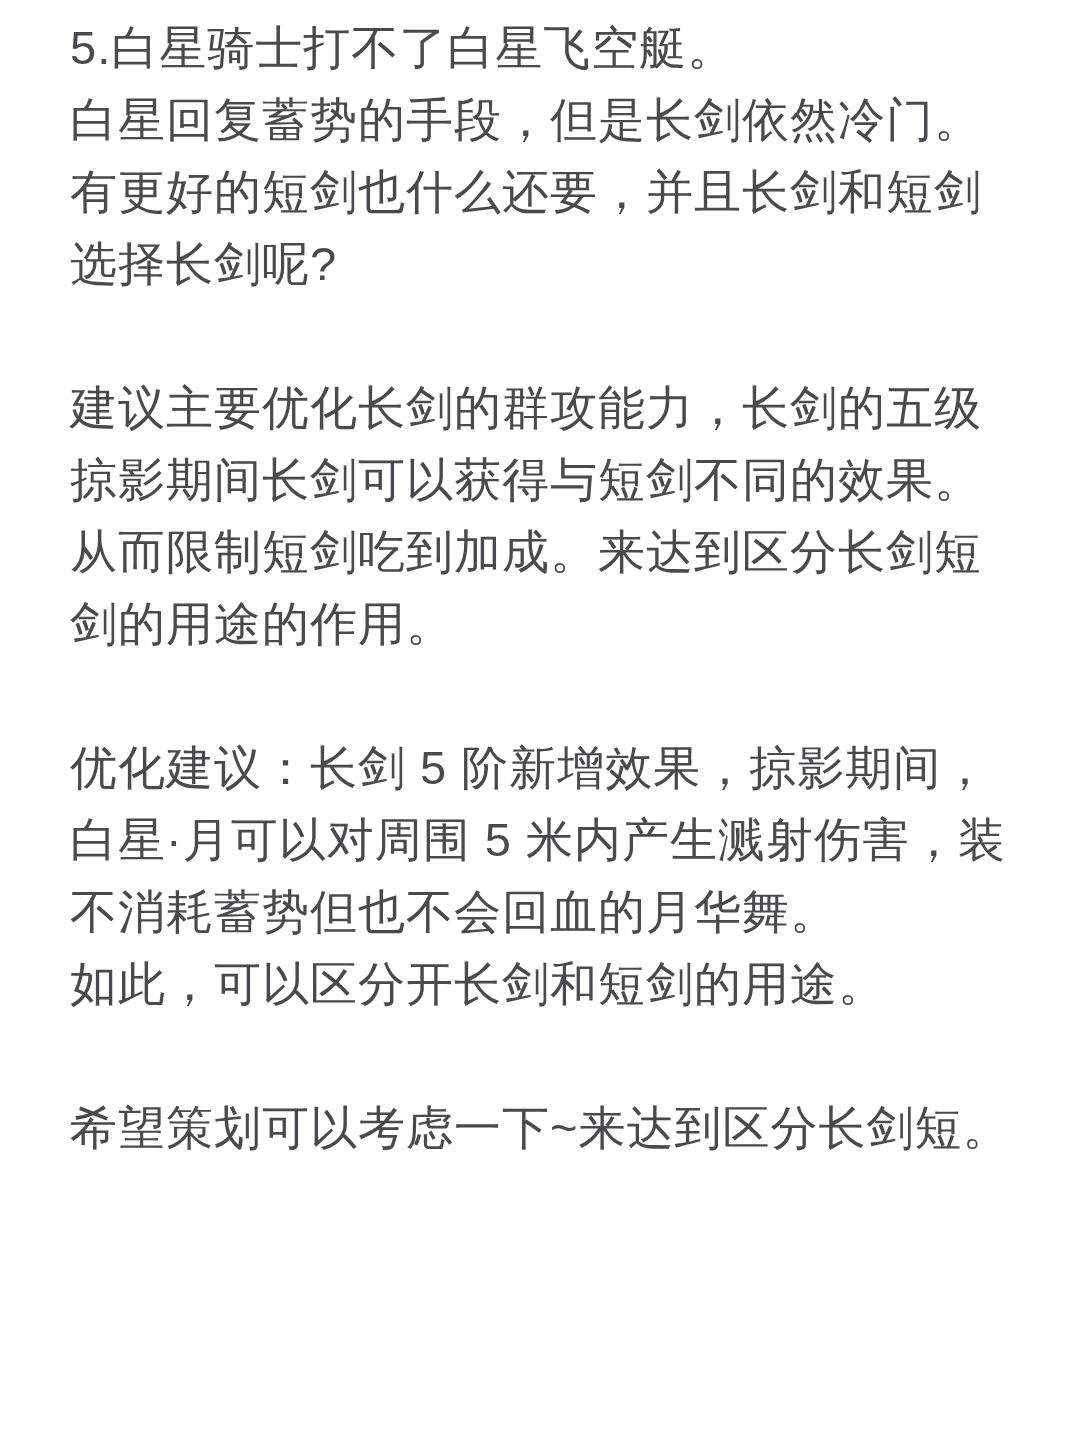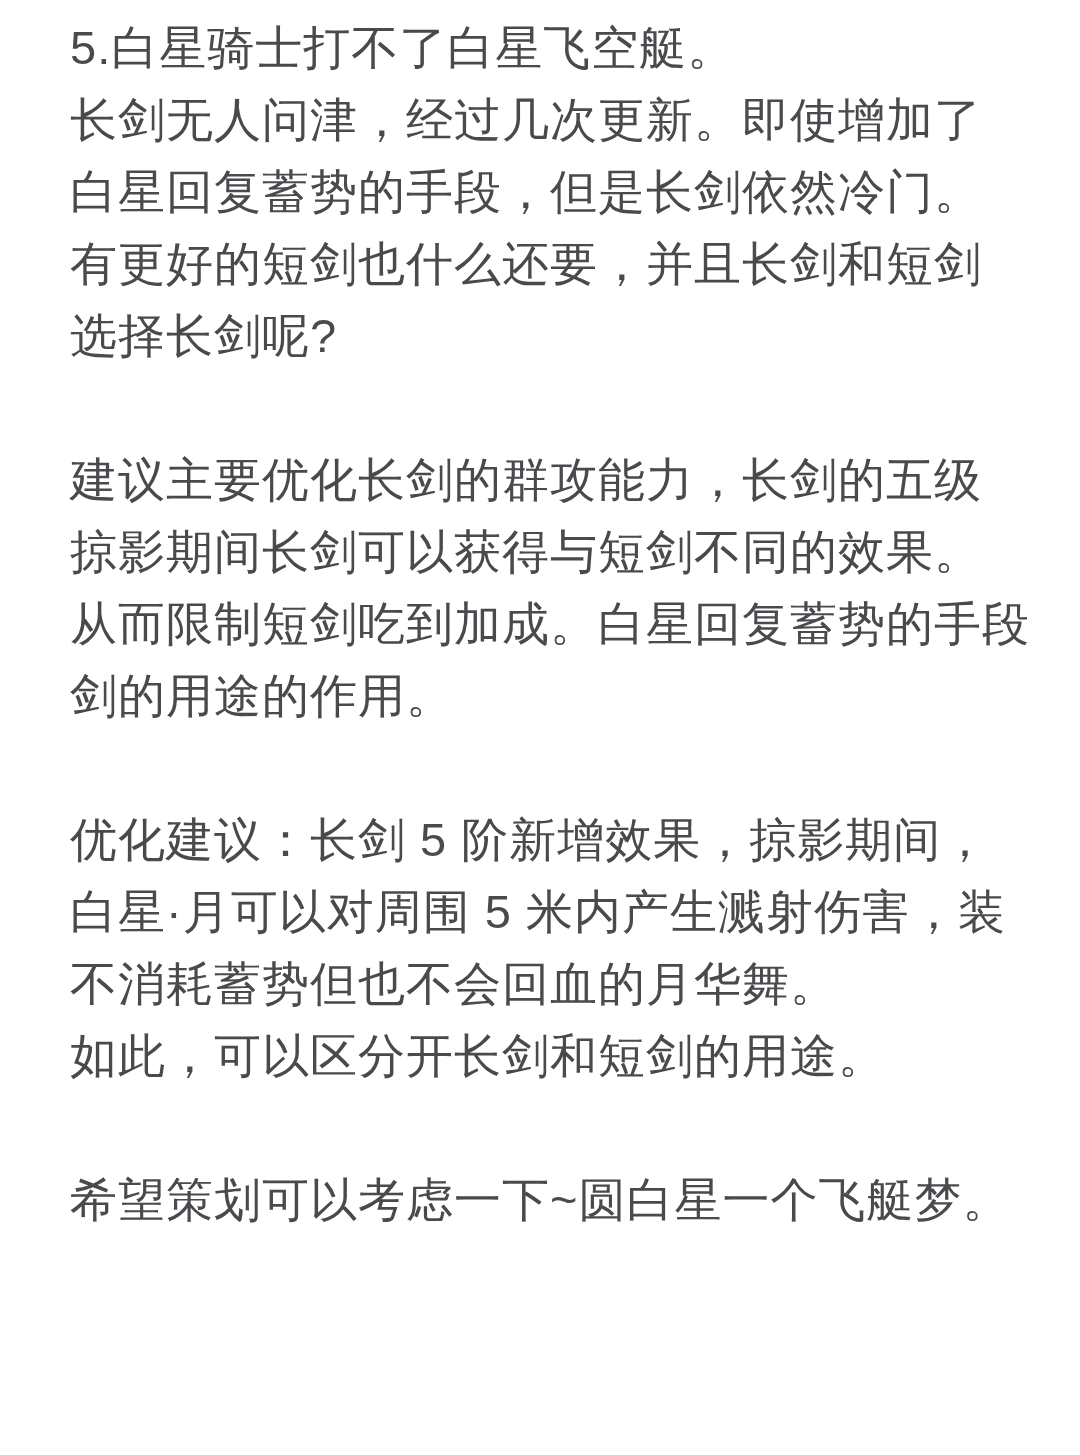--- a/index.html
+++ b/index.html
@@ -38,37 +38,36 @@
     font-weight: 400;
   }
 </style>
 </head>
 <body>
 
 <div class="page">
 
   <div class="paragraph">
     <div class="line">5.白星骑士打不了白星飞空艇。</div>
-    <div class="line">长剑无人问津，经过几次更新。即使增加了</div>
     <div class="line">白星回复蓄势的手段，但是长剑依然冷门。</div>
     <div class="line">有更好的短剑也什么还要，并且长剑和短剑</div>
     <div class="line">选择长剑呢?</div>
   </div>
 
   <div class="paragraph">
     <div class="line">建议主要优化长剑的群攻能力，长剑的五级</div>
     <div class="line">掠影期间长剑可以获得与短剑不同的效果。</div>
-    <div class="line">从而限制短剑吃到加成。白星回复蓄势的手段</div>
+    <div class="line">从而限制短剑吃到加成。来达到区分长剑短</div>
     <div class="line">剑的用途的作用。</div>
   </div>
 
   <div class="paragraph">
     <div class="line">优化建议：长剑 5 阶新增效果，掠影期间，</div>
     <div class="line">白星·月可以对周围 5 米内产生溅射伤害，装</div>
     <div class="line">不消耗蓄势但也不会回血的月华舞。</div>
     <div class="line">如此，可以区分开长剑和短剑的用途。</div>
   </div>
 
   <div class="paragraph">
-    <div class="line">希望策划可以考虑一下~圆白星一个飞艇梦。</div>
+    <div class="line">希望策划可以考虑一下~来达到区分长剑短。</div>
   </div>
 
 </div>
 
 </body></html>

